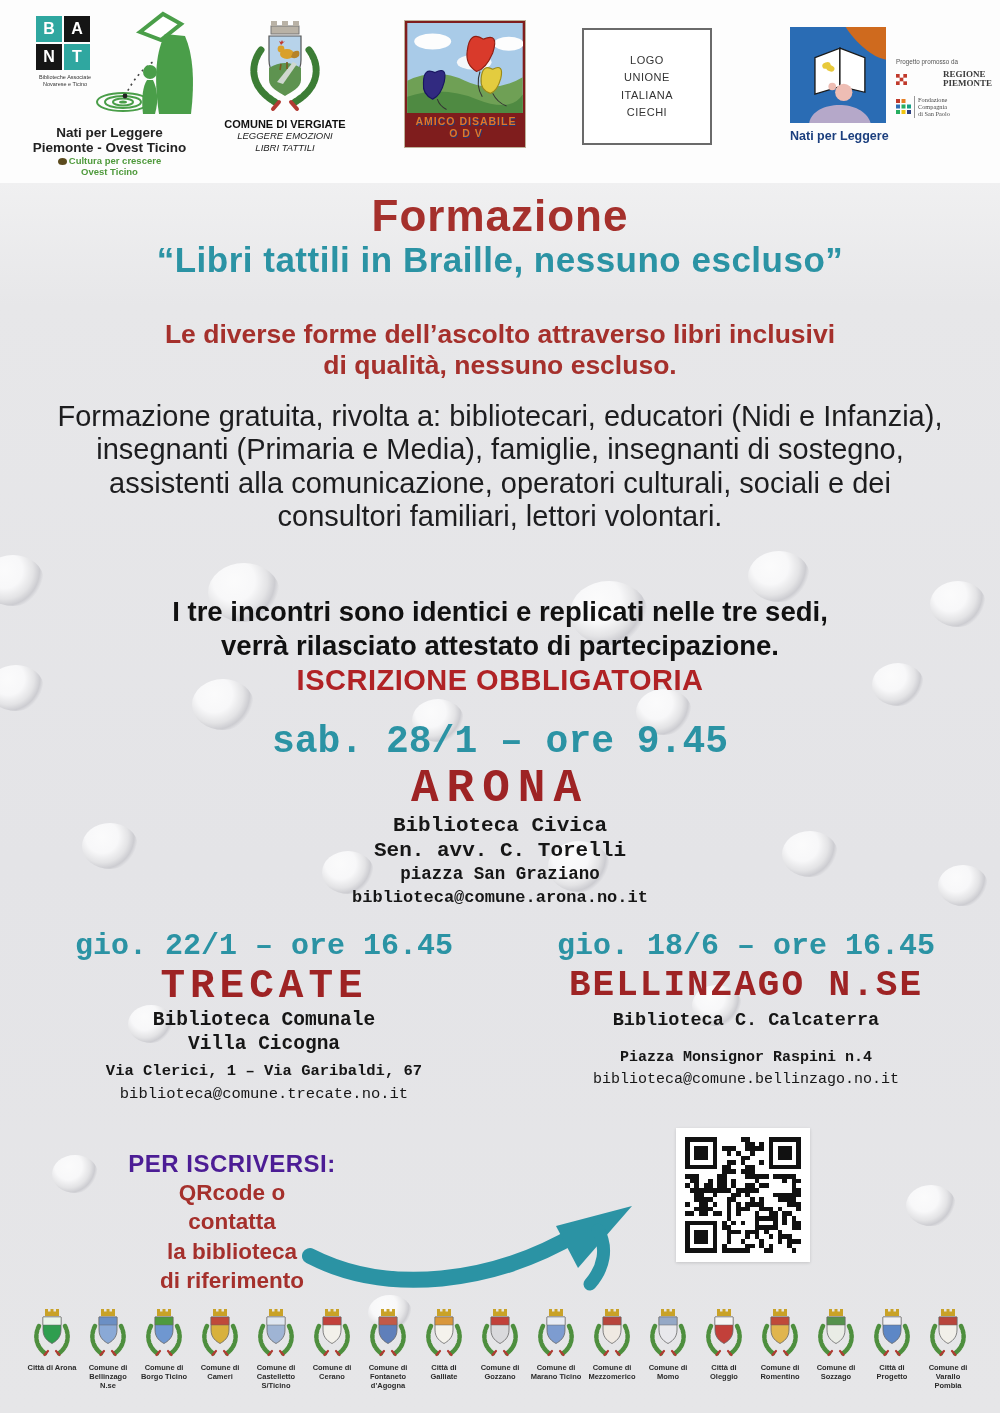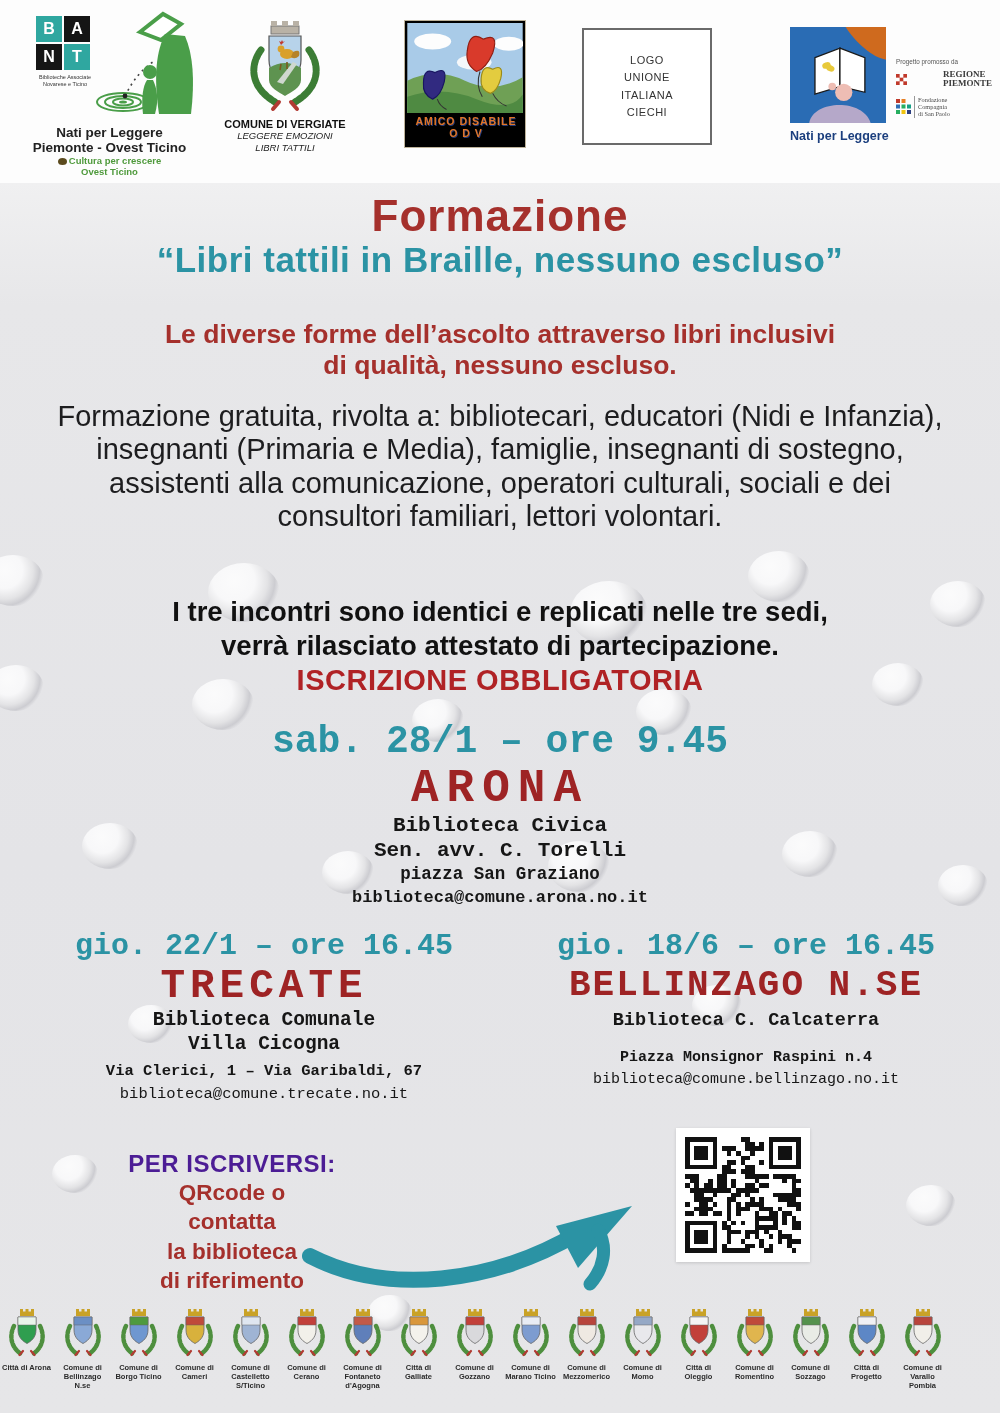--- a/index.html
+++ b/index.html
@@ -26,21 +26,21 @@
   .bant-small{position:absolute;left:6px;top:66px;width:74px;font-size:5.5px;color:#333;text-align:center;line-height:1.25;}
   .bant-art{position:absolute;right:0;top:2px;}
   .bant-t{position:absolute;left:0;top:117px;width:175px;text-align:center;font-weight:bold;color:#222;font-size:13.5px;line-height:1.12;}
   .bant-green{position:absolute;left:0;top:147px;width:175px;text-align:center;color:#4f9a3c;font-weight:bold;font-size:9.5px;line-height:1.2;}
   .olive{display:inline-block;width:9px;height:7px;border-radius:50%;background:#5b4a1e;vertical-align:middle;margin-right:2px;}
   
   .vergiate{left:222px;top:16px;width:126px;text-align:center;}
   .verg-name{font-size:11px;font-weight:bold;color:#111;margin-top:2px;}
   .verg-sub{font-size:9.5px;font-style:italic;color:#222;line-height:1.3;}
   
-  .amico{left:404px;top:20px;width:122px;height:128px;border:1px solid #bdb29a;background:#000000;box-sizing:border-box;padding:2px;}
+  .amico{left:404px;top:20px;width:122px;height:128px;border:1px solid #bdb29a;background:#7f1d1d;box-sizing:border-box;padding:2px;}
   .amico-t{position:absolute;left:0;width:122px;text-align:center;font-weight:800;font-size:10.5px;letter-spacing:1px;
      color:#e0762a;text-shadow:0.7px 0.7px 0 #233a7a;}
   .amico-t1{top:94px;} .amico-t2{top:106px;}
   
   .uic{left:582px;top:28px;width:130px;height:117px;border:2px solid #6a6a6a;background:#fff;box-sizing:border-box;
     display:flex;flex-direction:column;align-items:center;justify-content:center;}
   .uic div{font-size:11px;color:#333;line-height:1.55;letter-spacing:.5px;}
   
   .npl{left:790px;top:27px;width:96px;}
   .npl-caption{margin-top:2px;text-align:center;font-weight:800;font-size:12.5px;color:#1c3f7e;white-space:nowrap;}
@@ -82,21 +82,21 @@
   
   .subscribe{position:absolute;left:0;top:1118px;width:1000px;height:192px;}
   .sub-text{position:absolute;left:112px;top:32px;width:240px;text-align:center;}
   .sub-head{font-size:24px;font-weight:800;color:#4c1d95;letter-spacing:.5px;}
   .sub-line{font-size:22.5px;font-weight:800;color:var(--red);line-height:1.3;}
   .arrow{position:absolute;left:298px;top:78px;}
   .qr{position:absolute;left:676px;top:10px;width:134px;height:134px;background:#fff;box-sizing:border-box;padding:9px;
       box-shadow:0 1px 3px rgba(0,0,0,.15);}
   .qr svg{width:116px;height:116px;display:block;}
   
-  .munis{position:absolute;left:0;top:1306px;width:1000px;display:flex;align-items:flex-start;gap:3px;}
+  .munis{position:absolute;left:0;top:1306px;width:1000px;display:flex;justify-content:center;align-items:flex-start;gap:3px;}
   .muni{width:53px;text-align:center;}
   .muni-label{font-size:7.5px;font-weight:bold;color:#2b2b2b;line-height:1.2;margin-top:1px;}
 </style>
 </head>
 <body>
 
 <div class="poster">
   <div class="paper">
       <div class="bump" style="left: -18px; top: 372px; width: 62px; height: 51px;"></div>
       <div class="bump" style="left: 208px; top: 380px; width: 72px; height: 59px;"></div>

